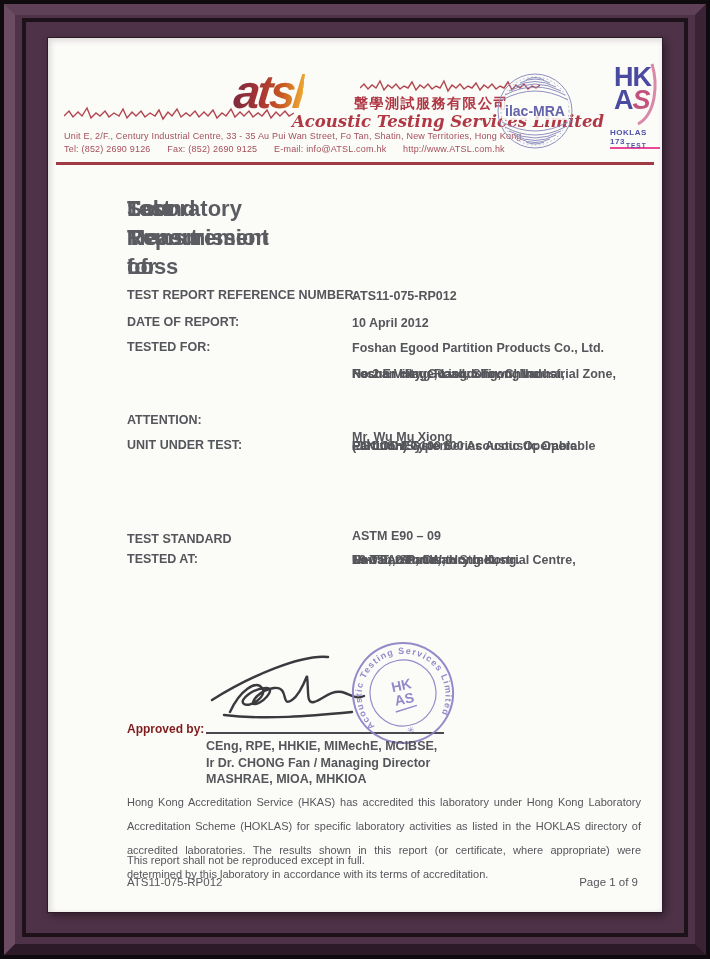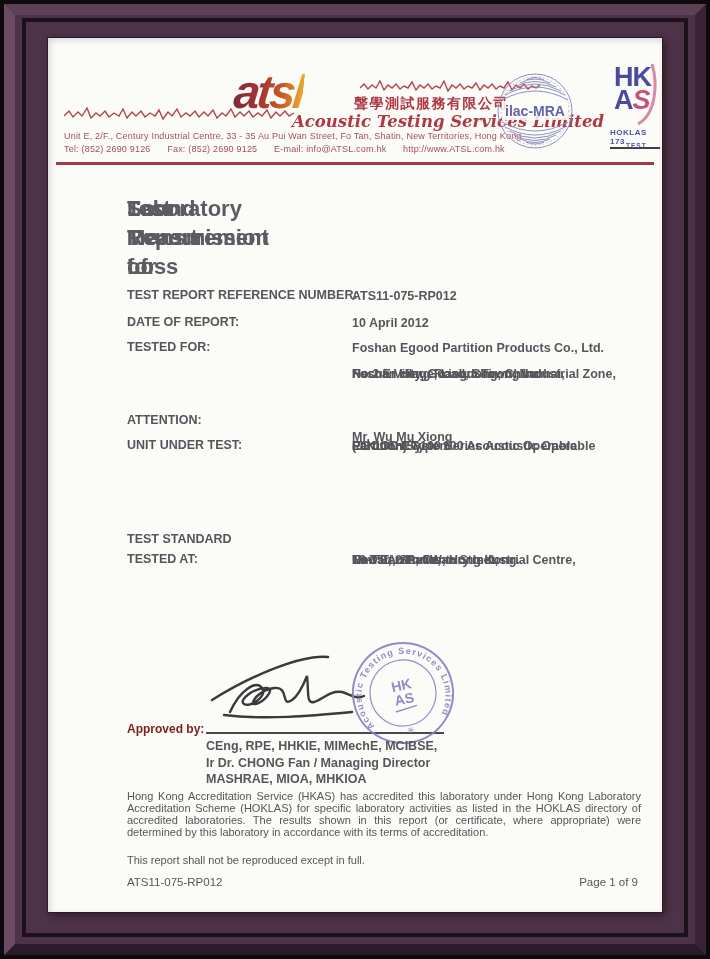--- a/index.html
+++ b/index.html
@@ -46,37 +46,37 @@
   #addr2{top:106px;}
   #addr2 span{margin-right:14px;position:static;}
   #header-rule{left:8px;top:124px;width:598px;height:3px;background:#a23a45;}
   #ilac-logo{left:448px;top:34px;width:78px;height:78px;}
   #hkas-logo{left:534px;top:28px;width:78px;height:96px;}
   #hkas-letters{left:32px;top:0;font-weight:bold;font-size:27px;line-height:23px;
     color:#4a4aa0;letter-spacing:-1px;font-family:"Liberation Sans",sans-serif;}
   #hkas-letters .pink-s{color:#c4527c;font-style:italic;position:static;}
   #hkas-swoosh{left:30px;top:-4px;width:48px;height:70px;}
   #hoklas-line{left:28px;top:62px;font-size:8px;font-weight:bold;color:#5050a8;
-    border-bottom:2px solid #404040;padding-bottom:1px;letter-spacing:.5px;}
+    border-bottom:2px solid #ec4899;padding-bottom:1px;letter-spacing:.5px;}
   #hoklas-test{left:44px;top:76px;font-size:6.5px;font-weight:bold;color:#5050a8;letter-spacing:1px;}
   
   #report-title{left:79px;top:156px;font-size:22px;line-height:29px;font-weight:bold;color:#5b5c62;}
   .lbl{left:79px;font-size:12.5px;font-weight:bold;color:#55565b;white-space:nowrap;}
   .val{left:304px;width:264px;font-size:12.5px;font-weight:bold;color:#55565b;line-height:17px;}
   .jline{text-align:justify;text-align-last:justify;position:static;display:block;}
   .nline{position:static;display:block;}
   
   #signature-svg{left:158px;top:606px;width:168px;height:94px;}
   #company-stamp{left:300px;top:600px;width:110px;height:110px;opacity:.92;}
   #approved-by{left:79px;top:684px;font-size:12px;font-weight:600;color:#7f1d1d;}
   #signature-line{left:158px;top:676px;width:238px;height:18px;border-bottom:2px solid #4a4a4e;}
   #approver-block{left:158px;top:700px;font-size:12.5px;line-height:16.5px;font-weight:bold;color:#55565b;}
   #approver-block span{position:static;display:block;}
   
-  #accreditation{left:79px;top:752px;width:514px;font-size:11px;line-height:12px;
+  #accreditation{left:79px;top:752px;width:514px;font-size:11px;line-height:24px;
     color:#55565b;text-align:justify;}
   #repro-note{left:79px;top:816px;font-size:11px;color:#55565b;}
   #doc-ref{left:79px;top:838px;font-size:11.5px;color:#55565b;}
   #page-num{right:24px;top:838px;font-size:11.5px;color:#55565b;}
 </style>
 </head>
 <body>
 
 <div id="frame-main"></div>
 <div id="frame-groove"></div>
@@ -158,20 +158,21 @@
 
   <div class="lbl" style="top:400px;">UNIT UNDER TEST:</div>
   <div class="val" style="top:400px;">
     <span class="jline">EGOOD EG100 Series Acoustic Operable</span>
     <span class="nline">Partition System</span>
     <span class="jline">(JINLISHI Type 100 Acoustic Operable</span>
     <span class="nline">Partition)</span>
   </div>
 
   <div class="lbl" style="top:494px;">TEST STANDARD</div>
+  <div class="val" style="top:490px;">ASTM E90 – 09</div>
 
   <div class="lbl" style="top:514px;">TESTED AT:</div>
   <div class="val" style="top:514px;">
     <span class="nline">Unit E, 2/F., Century Industrial Centre,</span>
     <span class="nline">19-35 Au Pui Wan Street,</span>
     <span class="nline">Fo Tan, Shatin,</span>
     <span class="nline">New Territories, Hong Kong.</span>
   </div>
 
   <div id="signature-line"></div>

